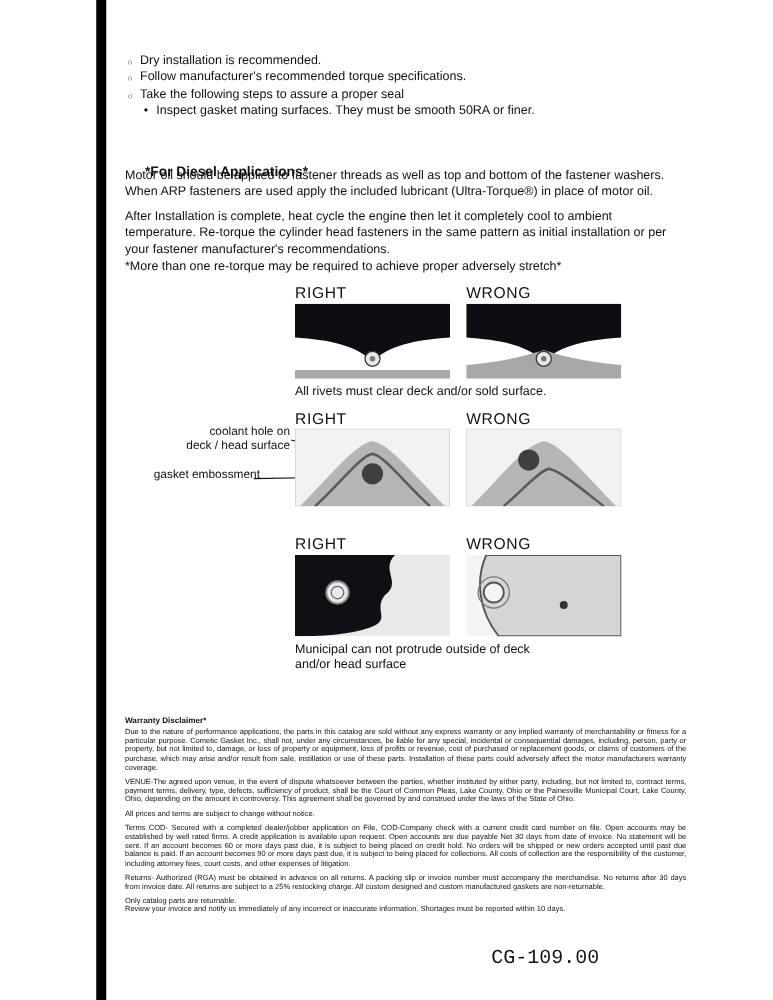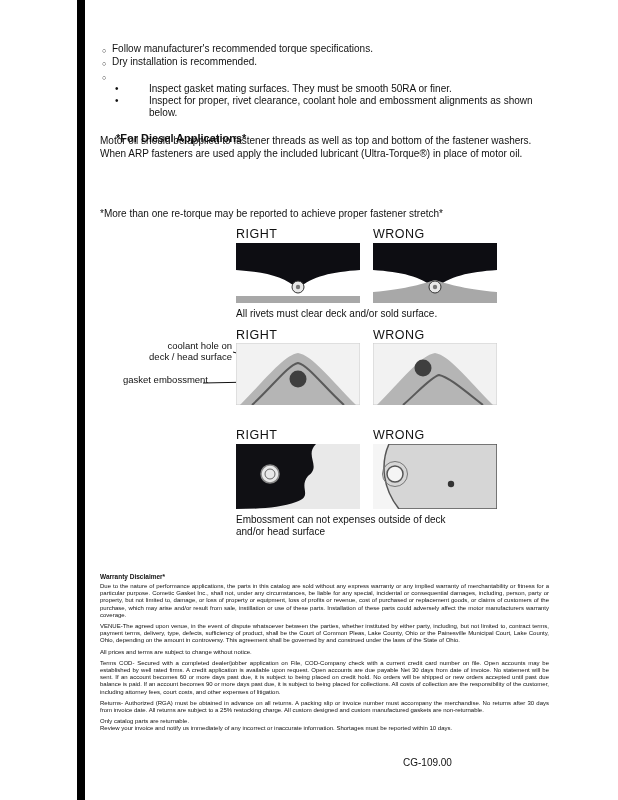--- a/index.html
+++ b/index.html
@@ -17,21 +17,21 @@
 
   .title {
     position: absolute; top: 22px; left: 0;
     font-size: 13px; font-weight: bold;
     text-decoration: underline;
     margin: 0;
   }
 
   .bullets { position: absolute; top: 43px; left: 2px; font-size: 10px; line-height: 12.3px; }
   .b-item { display: flex; align-items: flex-start; }
-  .b-item.sub { margin-left: 13px; gap: 24px; }
+  .b-item.sub { margin-left: 13px; }
   .m1 { width: 10px; flex: 0 0 10px; }
   .m1::before { content: "○"; font-size: 7px; position: relative; top: 1px; }
   .m2 { width: 10px; flex: 0 0 10px; }
   .m2::before { content: "•"; font-size: 10px; }
 
   .diesel-heading { position: absolute; top: 116px; left: 0; font-size: 11px; font-weight: bold; margin: 16px; }
   .para { position: absolute; left: 0; width: 442px; font-size: 10px; line-height: 13px; margin: 0; }
   .para1 { top: 134px; }
   .para2 { top: 167px; }
   .note { position: absolute; top: 208px; left: 0; font-size: 10px; }
@@ -45,56 +45,54 @@
 
   .callout { position: absolute; font-size: 9.5px; line-height: 10.5px; white-space: pre-line; text-align: right; }
   .callout-coolant { top: 341px; left: 40px; width: 92px; }
   .callout-emboss { top: 375px; left: 18px; width: 90px; }
   .callout-lines { position: absolute; left: 95px; top: 340px; }
 
   .disclaimer { position: absolute; top: 573px; left: 0; width: 449px; }
   .disclaimer h3 { font-size: 6.5px; margin: 0 0 3px 0; }
   .disclaimer p { font-size: 6px; line-height: 7.2px; margin: 0 0 4px 0; text-align: justify; }
 
-  .footer-code { position: absolute; top: 757px; left: 303px; font-size: 10px; }
+  .footer-code { position: absolute; top: 757px; left: 293px; font-size: 16px; font-family: Liberation Mono, monospace; }
 </style>
 </head>
 <body>
 
 <div class="page">
   <div class="left-bar"></div>
 
   <div class="content">
 
 
     <div class="bullets">
       <div class="b-item">
         <span class="m1"></span>
+        <span>Dry installation is recommended.</span>
+      </div>
+      <div class="b-item">
+        <span class="m1"></span>
         <span>Follow manufacturer's recommended torque specifications.</span>
       </div>
       <div class="b-item">
         <span class="m1"></span>
-        <span>Dry installation is recommended.</span>
-      </div>
-      <div class="b-item">
-        <span class="m1"></span>
+        <span>Take the following steps to assure a proper seal</span>
       </div>
       <div class="b-item sub">
         <span class="m2"></span>
         <span>Inspect gasket mating surfaces.  They must be smooth 50RA or finer.</span>
       </div>
-      <div class="b-item sub">
-        <span class="m2"></span>
-        <span>Inspect for proper, rivet clearance, coolant hole and embossment alignments as shown below.</span>
-      </div>
     </div>
 
     <h2 class="diesel-heading">*For Diesel Applications*</h2>
     <p class="para para1">Motor oil should be applied to fastener threads as well as top and bottom of the fastener washers. When ARP fasteners are used apply the included lubricant (Ultra-Torque®) in place of motor oil.</p>
-    <div class="note">*More than one re-torque may be reported to achieve proper fastener stretch*</div>
+    <p class="para para2">After Installation is complete, heat cycle the engine then let it completely cool to ambient temperature. Re-torque the cylinder head fasteners in the same pattern as initial installation or per your fastener manufacturer's recommendations.</p>
+    <div class="note">*More than one re-torque may be required to achieve proper adversely stretch*</div>
 
     <div class="rw-header col-left" style="top:227px;">RIGHT</div>
     <div class="rw-header col-right" style="top:227px;">WRONG</div>
 
     <div class="panel col-left" style="top:243px;">
       <svg width="124" height="60" viewBox="0 0 124 60">
         <rect width="124" height="60" fill="#ffffff"></rect>
         <path d="M0,0 H124 V27 C96,29 76,33 62,46 C48,33 28,29 0,27 Z" fill="#0d0d12"></path>
         <rect x="0" y="53" width="124" height="7" fill="#a8a8a8"></rect>
         <circle cx="62" cy="44" r="6" fill="#e8e8e8" stroke="#333" stroke-width="1"></circle>
@@ -153,21 +151,21 @@
     </div>
     <div class="panel col-right" style="top:444px;">
       <svg width="124" height="65" viewBox="0 0 124 65">
         <rect width="124" height="65" fill="#f5f5f5"></rect>
         <path d="M16,0 C7,20 10,45 26,65 H124 V0 Z" fill="#d6d6d6" stroke="#555" stroke-width="1.5"></path>
         <circle cx="22" cy="30" r="8" fill="#f5f5f5" stroke="#555" stroke-width="1.5"></circle>
         <circle cx="22" cy="30" r="12.5" fill="none" stroke="#777" stroke-width="1"></circle>
         <circle cx="78" cy="40" r="3.2" fill="#333"></circle>
       </svg>
     </div>
-    <div class="caption" style="top:514px;">Embossment can not expenses outside of deck
+    <div class="caption" style="top:514px;">Municipal can not protrude outside of deck
 and/or head surface</div>
 
     <div class="disclaimer">
       <h3>Warranty Disclaimer*</h3>
       <p>Due to the nature of performance applications, the parts in this catalog are sold without any express warranty or any implied warranty of merchantability or fitness for a particular purpose.  Cometic Gasket Inc., shall not, under any circumstances, be liable for any special, incidental or consequential damages, including, person, party or property, but not limited to, damage, or loss of property or equipment, loss of profits or revenue, cost of purchased or replacement goods, or claims of customers of the purchase, which may arise and/or result from sale, instillation or use of these parts.  Installation of these parts could adversely affect the motor manufacturers warranty coverage.</p>
       <p>VENUE-The agreed upon venue, in the event of dispute whatsoever between the parties, whether instituted by either party, including, but not limited to, contract terms, payment terms, delivery, type, defects, sufficiency of product, shall be the Court of Common Pleas, Lake County, Ohio or the Painesville Municipal Court, Lake County, Ohio, depending on the amount in controversy. This agreement shall be governed by and construed under the laws of the State of Ohio.</p>
       <p>All prices and terms are subject to change without notice.</p>
       <p>Terms COD- Secured with a completed dealer/jobber application on File, COD-Company check with a current credit card number on file.  Open accounts may be established by well rated firms.  A credit application is available upon request.  Open accounts are due payable Net 30 days from date of invoice.  No statement will be sent.  If an account becomes 60 or more days past due, it is subject to being placed on credit hold.  No orders will be shipped or new orders accepted until past due balance is paid.  If an account becomes 90 or more days past due, it is subject to being placed for collections.  All costs of collection are the responsibility of the customer, including attorney fees, court costs, and other expenses of litigation.</p>
       <p>Returns- Authorized (RGA) must be obtained in advance on all returns.  A packing slip or invoice number must accompany the merchandise.  No returns after 30 days from invoice date.  All returns are subject to a 25% restocking charge.  All custom designed and custom manufactured gaskets are non-returnable.</p>
       <p style="margin-bottom:0;">Only catalog parts are returnable.</p>

